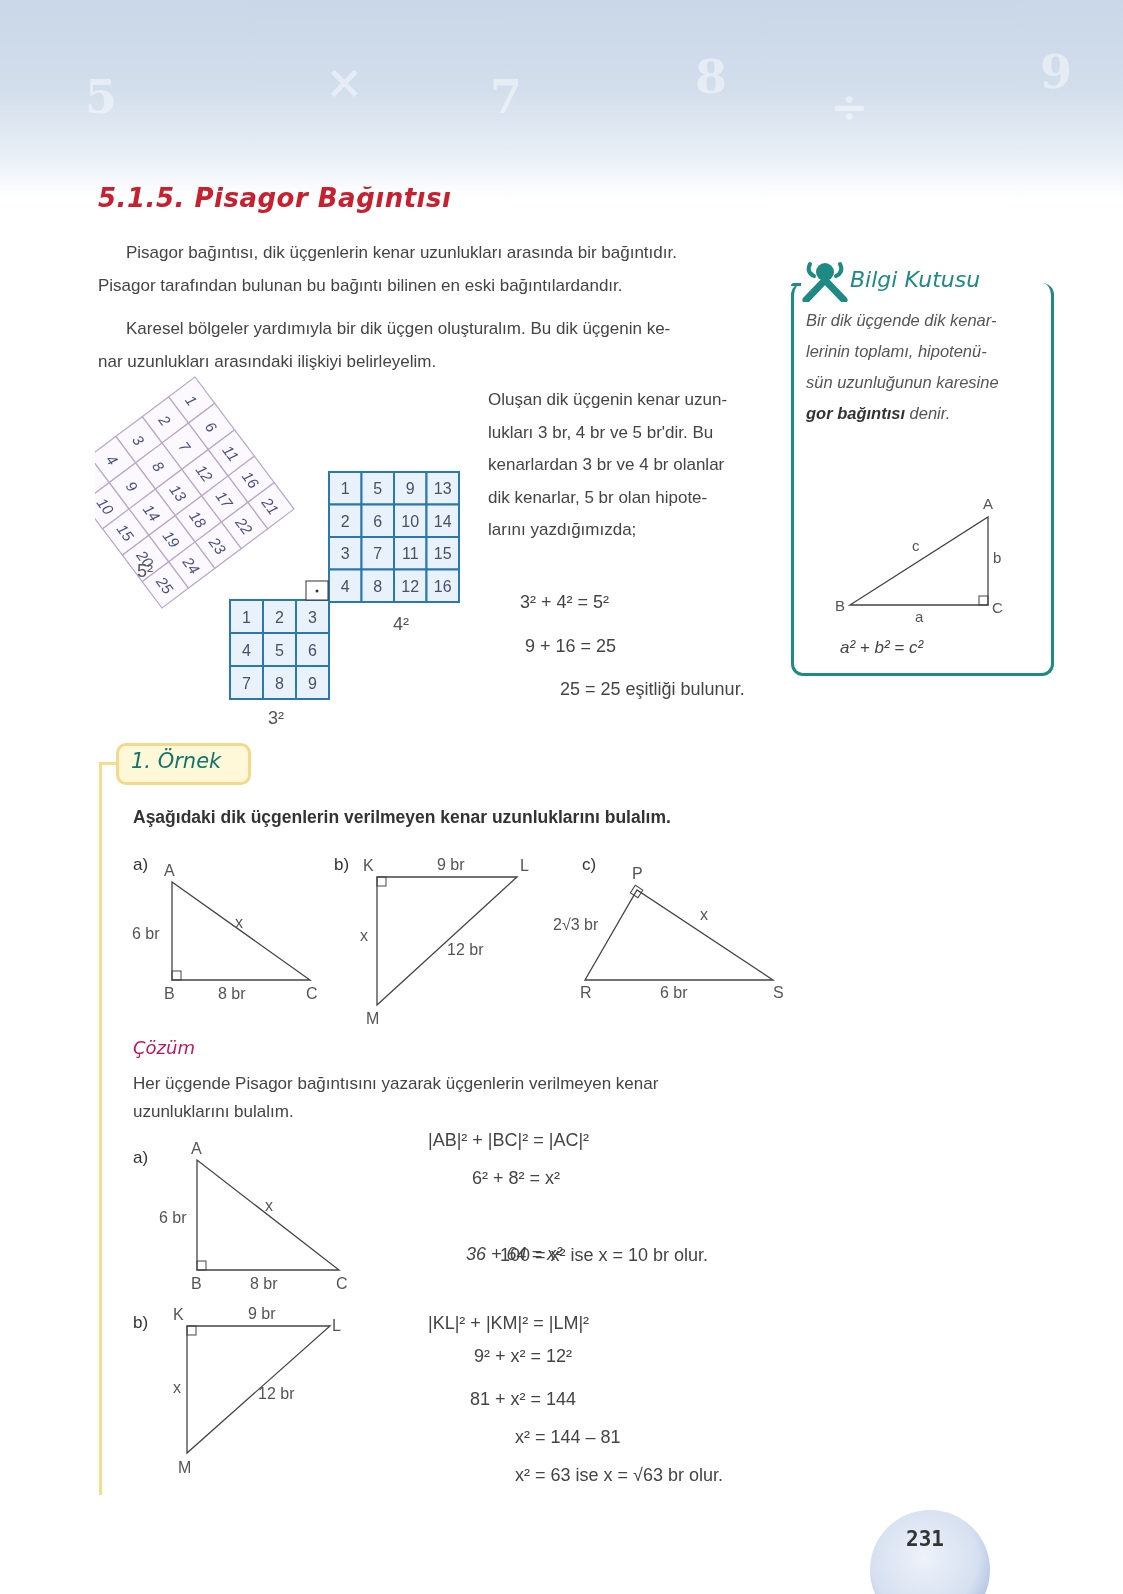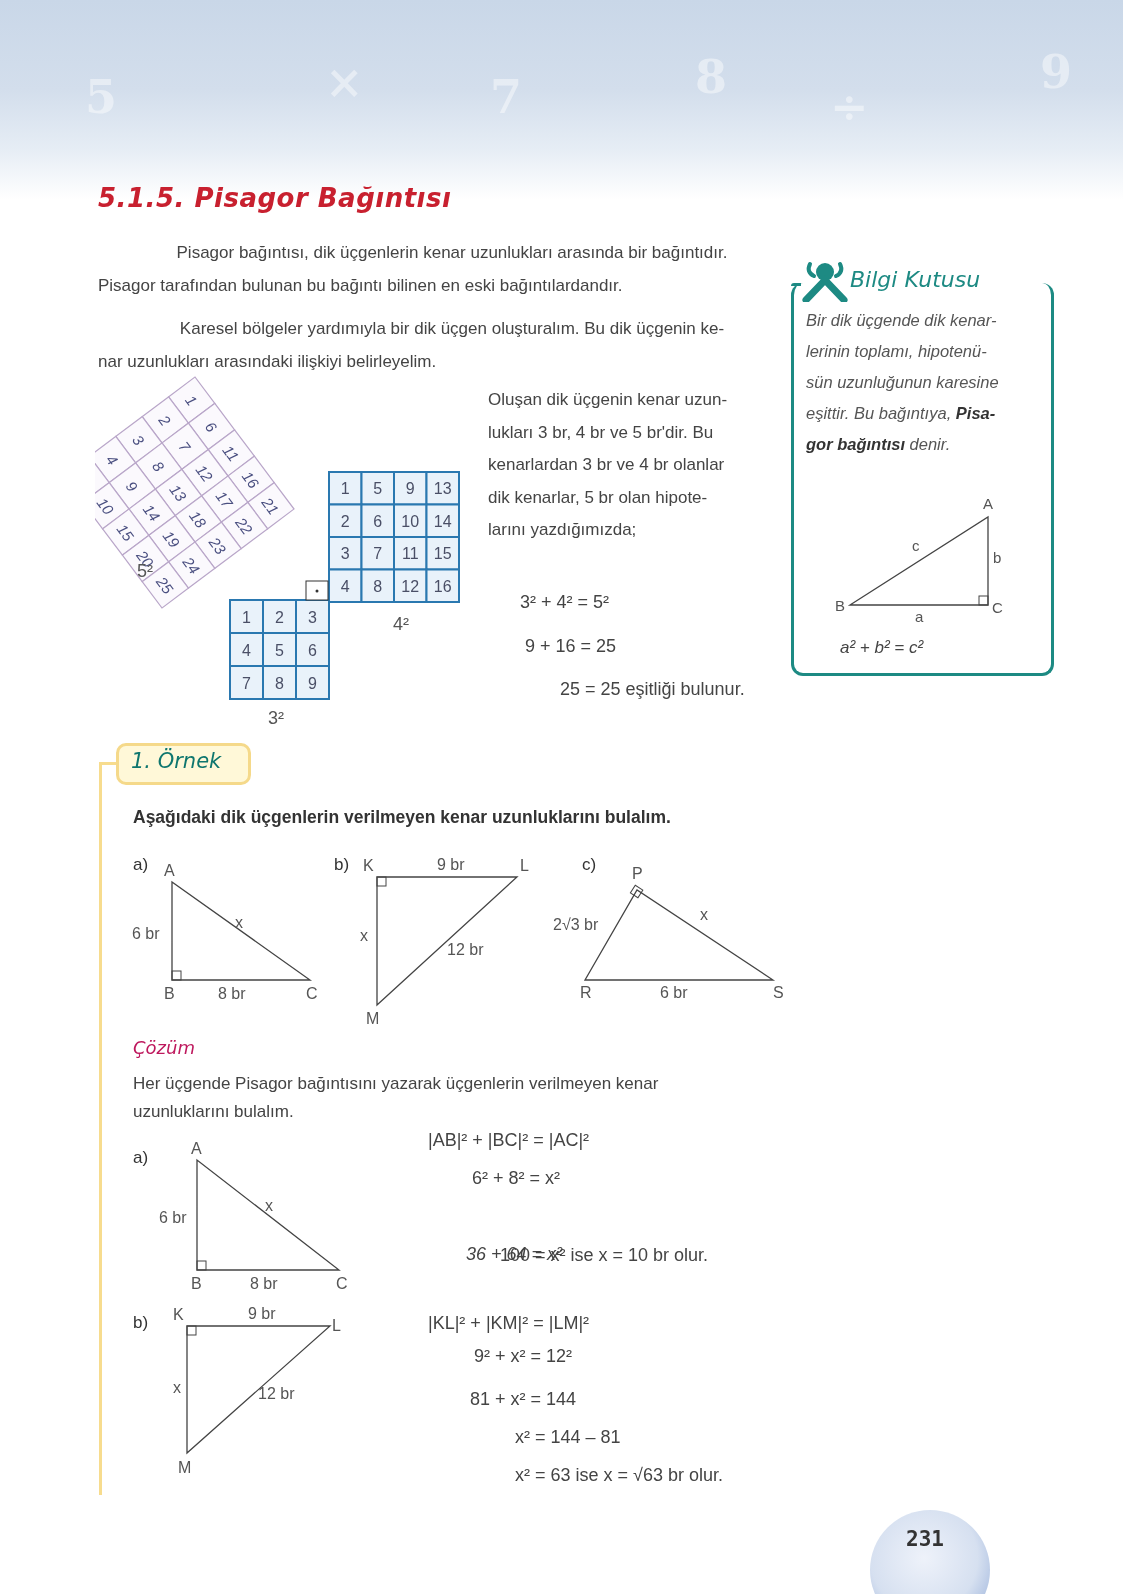--- a/index.html
+++ b/index.html
@@ -18,21 +18,21 @@
     font-size:46px; font-weight:bold;
   }
   .abs { position:absolute; }
   .title {
     position:absolute; left:98px; top:183px;
     font-family:"DejaVu Sans", sans-serif; font-style:italic; font-weight:bold;
     font-size:26px; color:#c8202f; letter-spacing:0.5px;
   }
   .para { font-size:17px; line-height:33px; color:#444; }
   .para p { margin:0; }
-  .indent { text-indent:28px;text-align:center; }
+  .indent { text-indent:28px; }
 
   .info-box {
     position:absolute; left:791px; top:283px; width:257px; height:390px;
     border:3px solid #1d8a83; border-radius:12px; border-top:none; border-right-width:3px;
   }
   .info-box-topline { position:absolute; left:791px; top:283px; width:10px; height:3px; background:#1d8a83; border-top-left-radius:8px;}
   .info-title {
     position:absolute; left:850px; top:267px;
     font-family:"DejaVu Sans", sans-serif; font-style:italic; font-size:22px; color:#1d8a83;
   }
@@ -230,21 +230,20 @@
 <svg class="abs" style="left:800px;top:258px;" width="50" height="44">
   <circle cx="25" cy="14" r="9" fill="#1d8a83"></circle>
   <path d="M6 42 L25 22 L44 42" stroke="#1d8a83" stroke-width="7" fill="none" stroke-linecap="round"></path>
   <path d="M10 6 Q6 14 14 18 M40 6 Q44 14 36 18" stroke="#1d8a83" stroke-width="4" fill="none" stroke-linecap="round"></path>
 </svg>
 <div class="info-title">Bilgi Kutusu</div>
 <div class="info-text">
   <div>Bir dik üçgende dik kenar-</div>
   <div>lerinin toplamı, hipotenü-</div>
   <div>sün uzunluğunun karesine</div>
-  <div><span>eşittir. Bu bağıntıya, </span><b>Pisa-</b></div>
   <div><b>gor bağıntısı</b><span> denir.</span></div>
 </div>
 <svg class="abs" style="left:830px;top:495px;" width="180" height="130">
   <polygon points="20,110 158,22 158,110" fill="none" stroke="#444" stroke-width="1.3"></polygon>
   <rect x="149" y="101" width="9" height="9" fill="none" stroke="#444" stroke-width="1"></rect>
   <text x="153" y="14" font-size="15" fill="#555">A</text>
   <text x="5" y="116" font-size="15" fill="#555">B</text>
   <text x="162" y="118" font-size="15" fill="#555">C</text>
   <text x="85" y="127" font-size="15" fill="#555">a</text>
   <text x="163" y="68" font-size="15" fill="#555">b</text>

